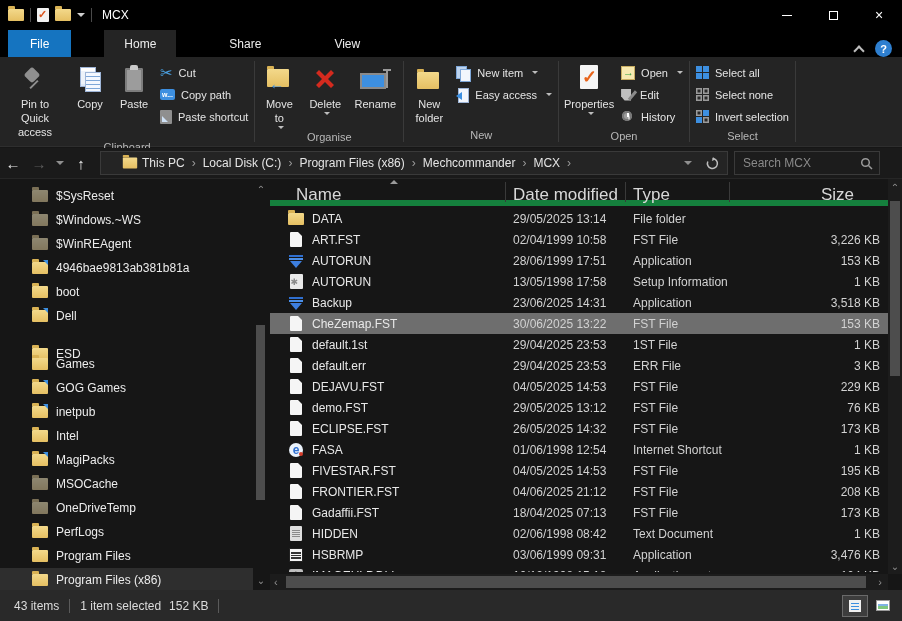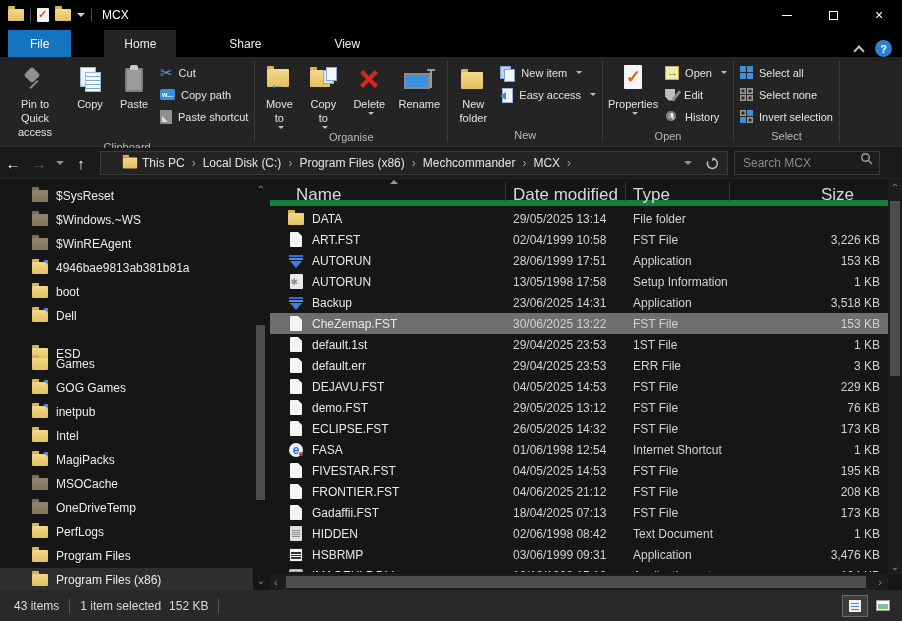--- a/index.html
+++ b/index.html
@@ -100,21 +100,21 @@
 
   
   #addressbar{position:absolute;top:148px;left:0;right:0;height:31px;background:#1a1a1a;display:flex;align-items:center;border-bottom:1px solid #262626;}
   .nav-ico{width:26px;text-align:center;font-size:15px;color:#e8e8e8;}
   .nav-ico.disabled{color:#5d5d5d;}
   .nav-chev{width:0;height:0;border-left:4px solid transparent;border-right:4px solid transparent;border-top:4px solid #8f8f8f;margin:0 4px;}
   #crumb-box{height:24px;flex:0 0 auto;width:628px;margin-left:6px;background:#242424;border:1px solid #3a3a3a;display:flex;align-items:center;font-size:12px;color:#e4e4e4;padding-left:21px;}
   .crumb{padding:0 4px;white-space:nowrap;}
   .crumb-sep{color:#9a9a9a;padding:0 3px;font-size:12px;}
   #crumb-right{margin-left:auto;display:flex;align-items:center;gap:10px;padding-right:8px;}
-  #search-box{height:24px;margin-left:6px;width:146px;background:#1c1c1c;border:1px solid #3a3a3a;display:flex;padding:0 6px;}
+  #search-box{height:24px;margin-left:6px;width:146px;background:#1c1c1c;border:1px solid #3a3a3a;display:flex;align-items:center;padding:0 6px;}
   #search-box input{flex:1;background:transparent;border:none;outline:none;color:#cfcfcf;font-size:12px;width:100px;}
   #search-box input::placeholder{color:#8a8a8a;}
 
   
   #main{position:absolute;top:179px;left:0;right:0;bottom:31px;display:flex;background:#161616;}
   #sidebar{width:270px;position:relative;overflow:hidden;}
   .side-item{position:absolute;left:0;width:253px;height:24px;display:flex;align-items:center;padding-left:32px;gap:8px;font-size:12px;color:#ececec;white-space:nowrap;}
   .side-item.selected{background:#2e2e2e;}
   #side-scroll{position:absolute;right:3px;top:0;bottom:0;width:12px;}
   .scroll-chev{position:absolute;left:1px;width:10px;height:10px;color:#8f8f8f;font-size:10px;line-height:10px;text-align:center;}
@@ -254,30 +254,20 @@
         <div class="rbig" style="width:44px">
           <span class="ric">
               <span class="ic-moveto">
                 <span class="ifolder"></span>
                 <span class="ic-arrow-left">←</span>
               </span>
             </span>
           <span>Move to</span>
             <span class="dd-caret"></span>
         </div>
-        <div class="rbig" style="width:44px">
-          <span class="ric">
-              <span class="ic-copyto">
-                <span class="ifolder"></span>
-                <span class="mini-pages"></span>
-              </span>
-            </span>
-          <span>Copy to</span>
-            <span class="dd-caret"></span>
-        </div>
         <div class="rbig" style="width:48px">
           <span class="ric">
             <svg class="ic-x" width="26" height="26" viewBox="0 0 26 26">
                 <path d="M4 7 L7 4 L13 10 L19 4 L22 7 L16 13 L22 19 L19 22 L13 16 L7 22 L4 19 L10 13 Z" fill="#d42a1e"></path>
               </svg>
           </span>
           <span>Delete</span>
             <span class="dd-caret"></span>
         </div>
         <div class="rbig" style="width:52px">

